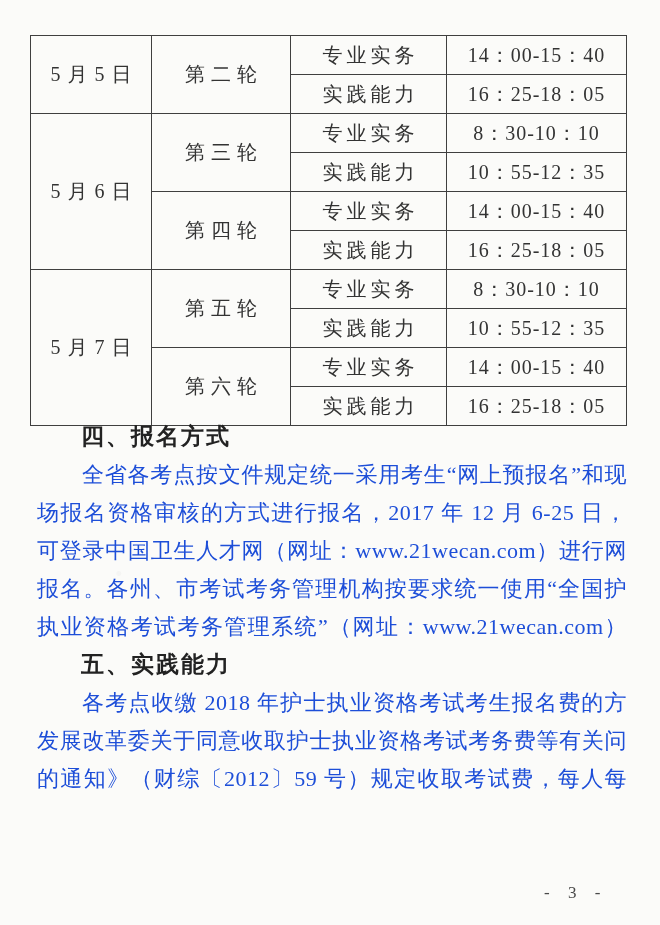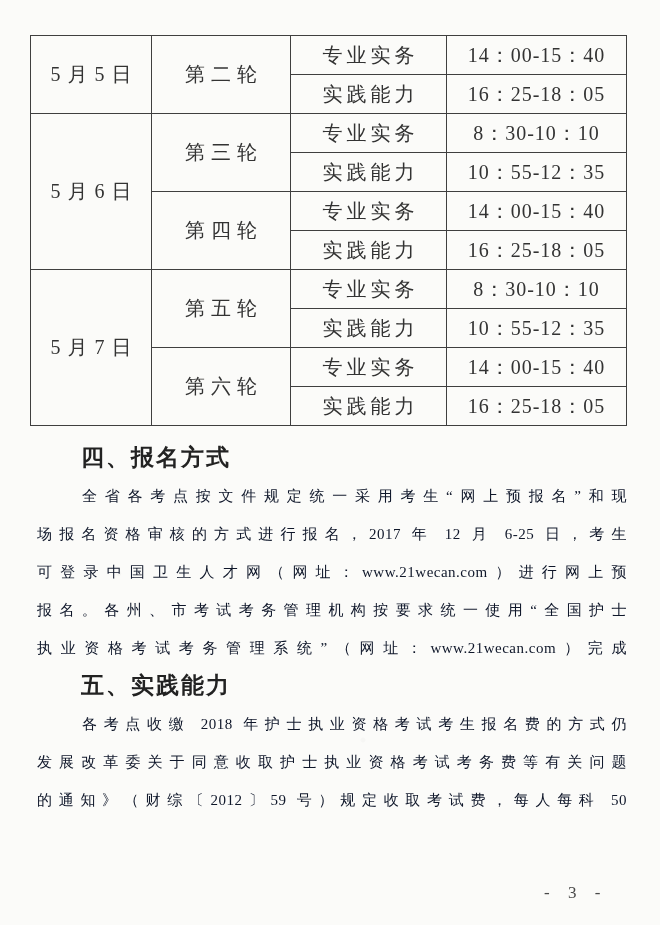--- a/index.html
+++ b/index.html
@@ -39,37 +39,37 @@
   }
   table.sched tr { height: 39px; }
   td.c-date  { letter-spacing: 7px; text-indent: 7px; }
   td.c-round { letter-spacing: 6px; text-indent: 6px; }
   td.c-subj  { letter-spacing: 4px; text-indent: 4px; font-family: Liberation Serif, serif; }
   td.c-time  { letter-spacing: 1px; font-size: 20px; }
 
   
   .text-block {
     position: absolute;
-    left: 37px; top: 439px;
+    left: 37px; top: 418px;
     width: 590px;
   }
   .h {
     height: 38px; line-height: 38px;
     font-weight: bold;
     font-size: 23px;
     padding-left: 44px;
     letter-spacing: 2px;
     color: #222;
   }
   .ln {
     height: 38px; line-height: 38px;
-    font-size: 15px;
+    font-size: 22px;
     letter-spacing: 0.5px;
     white-space: nowrap;
-    color: #0f172a;
+    color: #1d4ed8;
   }
   .ln.fill { text-align: justify; text-align-last: justify; white-space: normal; height: 38px; overflow: hidden; }
   .ln.ind  { padding-left: 45px; }
 
   
   .page-num {
     position: absolute;
     left: 544px; top: 883px;
     font-size: 17px;
     letter-spacing: 7px;

